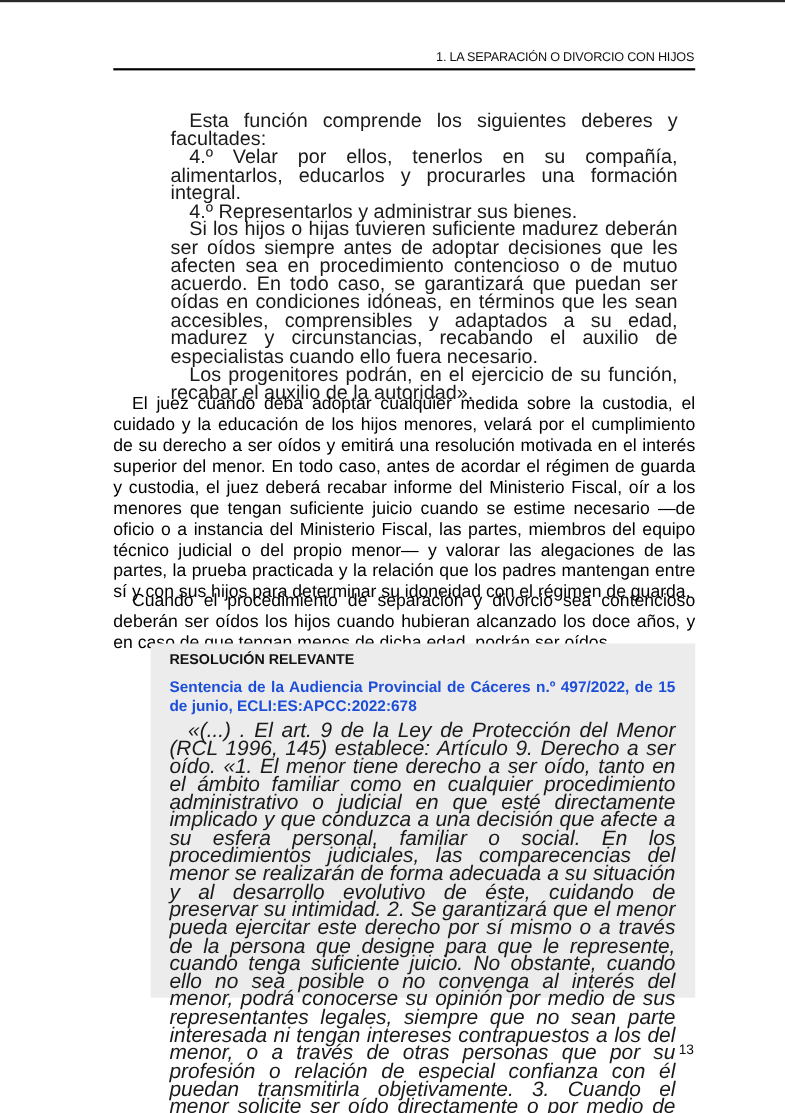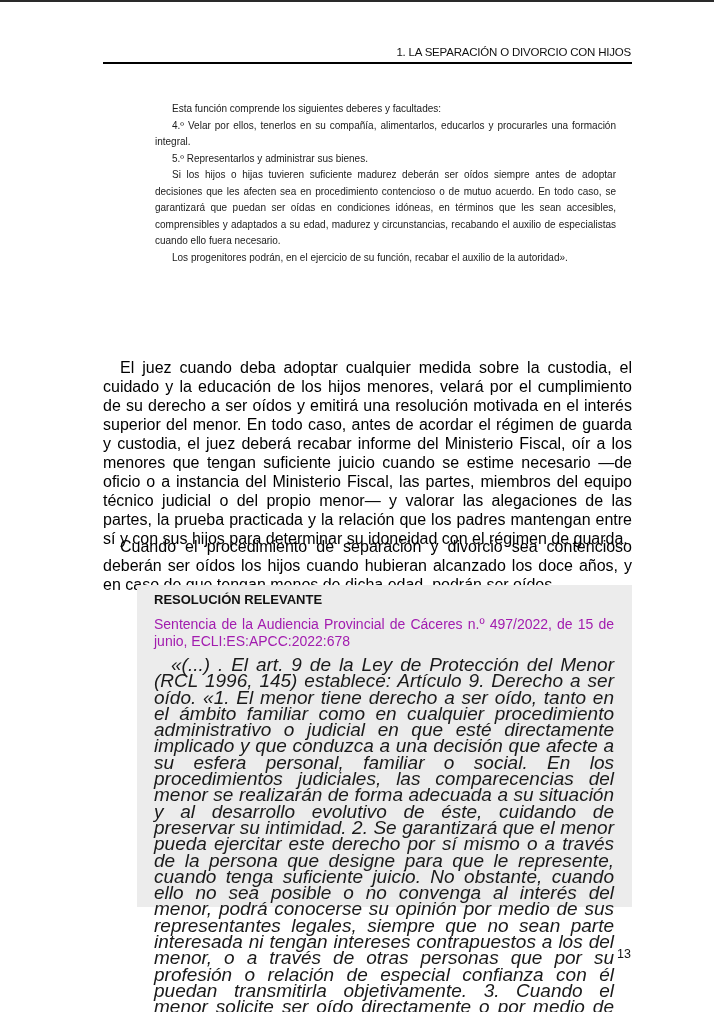--- a/index.html
+++ b/index.html
@@ -8,56 +8,56 @@
     font-family: "Liberation Sans", sans-serif; color: #1a1a1a;
   }
   .top-border { position: absolute; left: 0; top: 0; width: 714px; height: 2px; background: #2a2a2a; }
   .running-head {
     position: absolute; right: 83px; top: 46px; font-size: 11.5px; letter-spacing: -0.2px; color: #111; margin-left: 12px;
   }
   .head-rule { position: absolute; left: 103px; top: 62px; width: 529px; height: 2px; background: #000; }
 
   .quote-block {
     position: absolute; left: 155px; top: 101px; width: 461px;
-    font-size: 10px; line-height: 16.5px; text-align: justify; color: #1a1a1a;
+    font-size: 18px; line-height: 16.5px; text-align: justify; color: #1a1a1a;
   }
   .quote-block p { margin: 0; }
   .quote-block p.ind { text-indent: 17px; }
 
   .body-text {
     position: absolute; left: 103px; width: 529px;
     font-size: 16px; line-height: 19px; text-align: justify; color: #000000;
   }
   .body-text p { margin: 0; text-indent: 17px; }
   #para1 { top: 358px; }
   #para2 { top: 537px; }
 
   .res-box {
     position: absolute; left: 137px; top: 585px; width: 495px; height: 322px;
     background: #ececec; box-sizing: border-box; padding: 7px 18px 0 17px;
   }
   .res-label { font-weight: bold; font-size: 13px; line-height: 16px; color: #111; margin: 0 0 8px 0; }
-  .res-title { font-weight: normal; font-size: 14px; line-height: 17px; color: #a21caf; margin: 0 0 7px 0; text-align: justify; }
+  .res-title { font-weight: bold; font-size: 14px; line-height: 17px; color: #1d4ed8; margin: 0 0 7px 0; text-align: justify; }
   .res-body {
     font-style: italic; font-size: 19px; line-height: 16.3px; text-align: justify; text-indent: 17px; margin: 0; color: #1a1a1a;
   }
   .page-number { position: absolute; left: 617px; top: 947px; font-size: 12.5px; color: #111; text-align: center; }
 </style>
 </head>
 <body>
 
 <div class="top-border"></div>
 
 <div class="running-head">1. LA SEPARACIÓN O DIVORCIO CON HIJOS</div>
 <div class="head-rule"></div>
 
 <div class="quote-block">
   <p class="ind">Esta función comprende los siguientes deberes y facultades:</p>
   <p class="ind">4.º Velar por ellos, tenerlos en su compañía, alimentarlos, educarlos y procurarles una formación integral.</p>
-  <p class="ind">5.º Representarlos y administrar sus bienes.</p>
+  <p class="ind">4.º Representarlos y administrar sus bienes.</p>
   <p class="ind">Si los hijos o hijas tuvieren suficiente madurez deberán ser oídos siempre antes de adoptar decisiones que les afecten sea en procedimiento contencioso o de mutuo acuerdo. En todo caso, se garantizará que puedan ser oídas en condiciones idóneas, en términos que les sean accesibles, comprensibles y adaptados a su edad, madurez y circunstancias, recabando el auxilio de especialistas cuando ello fuera necesario.</p>
   <p class="ind">Los progenitores podrán, en el ejercicio de su función, recabar el auxilio de la autoridad».</p>
 </div>
 
 <div class="body-text" id="para1">
   <p>El juez cuando deba adoptar cualquier medida sobre la custodia, el cuidado y la educación de los hijos menores, velará por el cumplimiento de su derecho a ser oídos y emitirá una resolución motivada en el interés superior del menor. En todo caso, antes de acordar el régimen de guarda y custodia, el juez deberá recabar informe del Ministerio Fiscal, oír a los menores que tengan suficiente juicio cuando se estime necesario —de oficio o a instancia del Ministerio Fiscal, las partes, miembros del equipo técnico judicial o del propio menor— y valorar las alegaciones de las partes, la prueba practicada y la relación que los padres mantengan entre sí y con sus hijos para determinar su idoneidad con el régimen de guarda.</p>
 </div>
 <div class="body-text" id="para2">
   <p>Cuando el procedimiento de separación y divorcio sea contencioso deberán ser oídos los hijos cuando hubieran alcanzado los doce años, y en caso de que tengan menos de dicha edad, podrán ser oídos.</p>
 </div>

